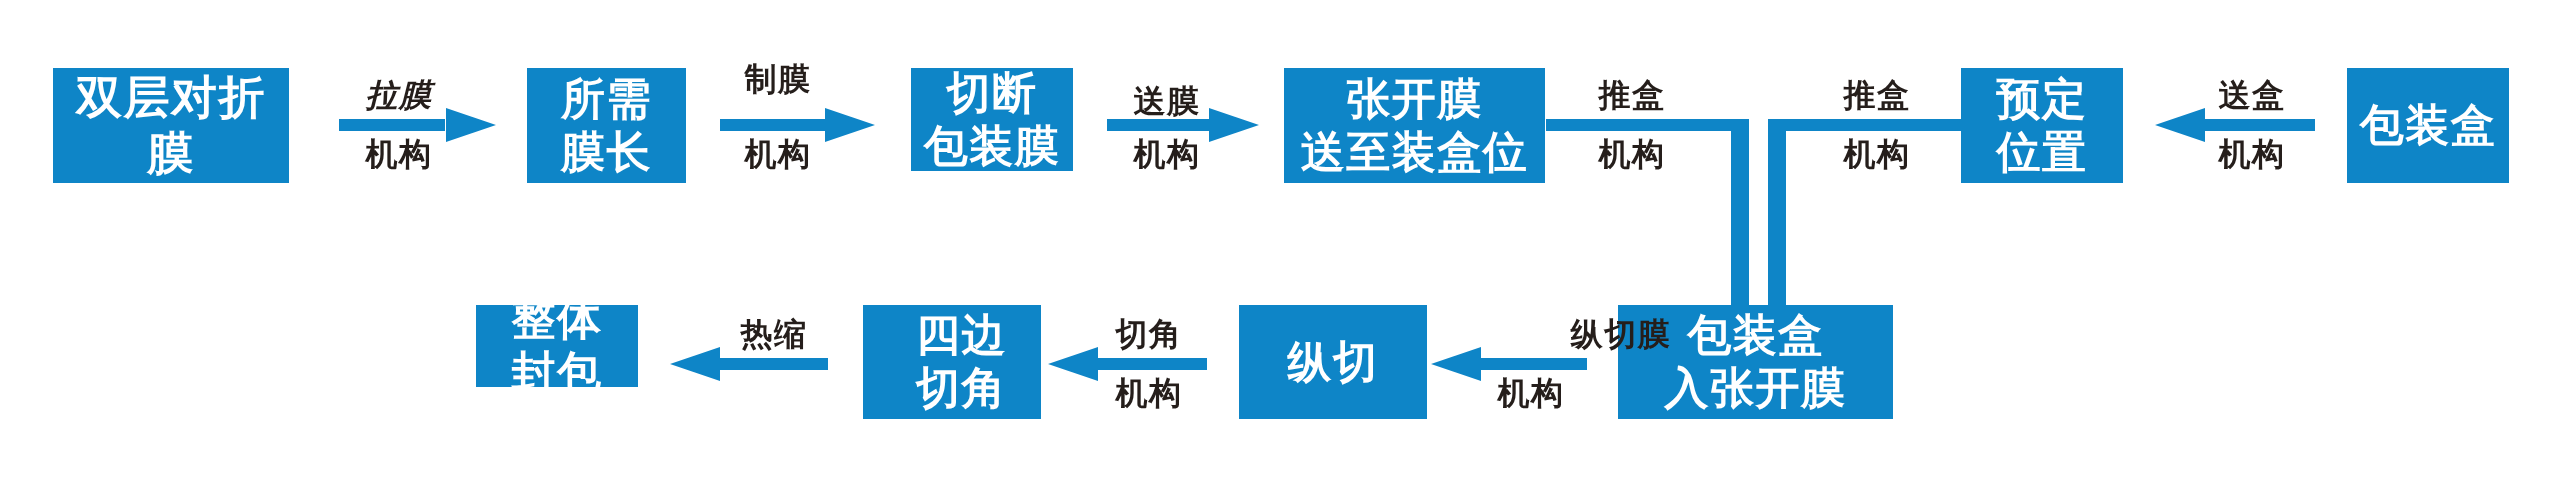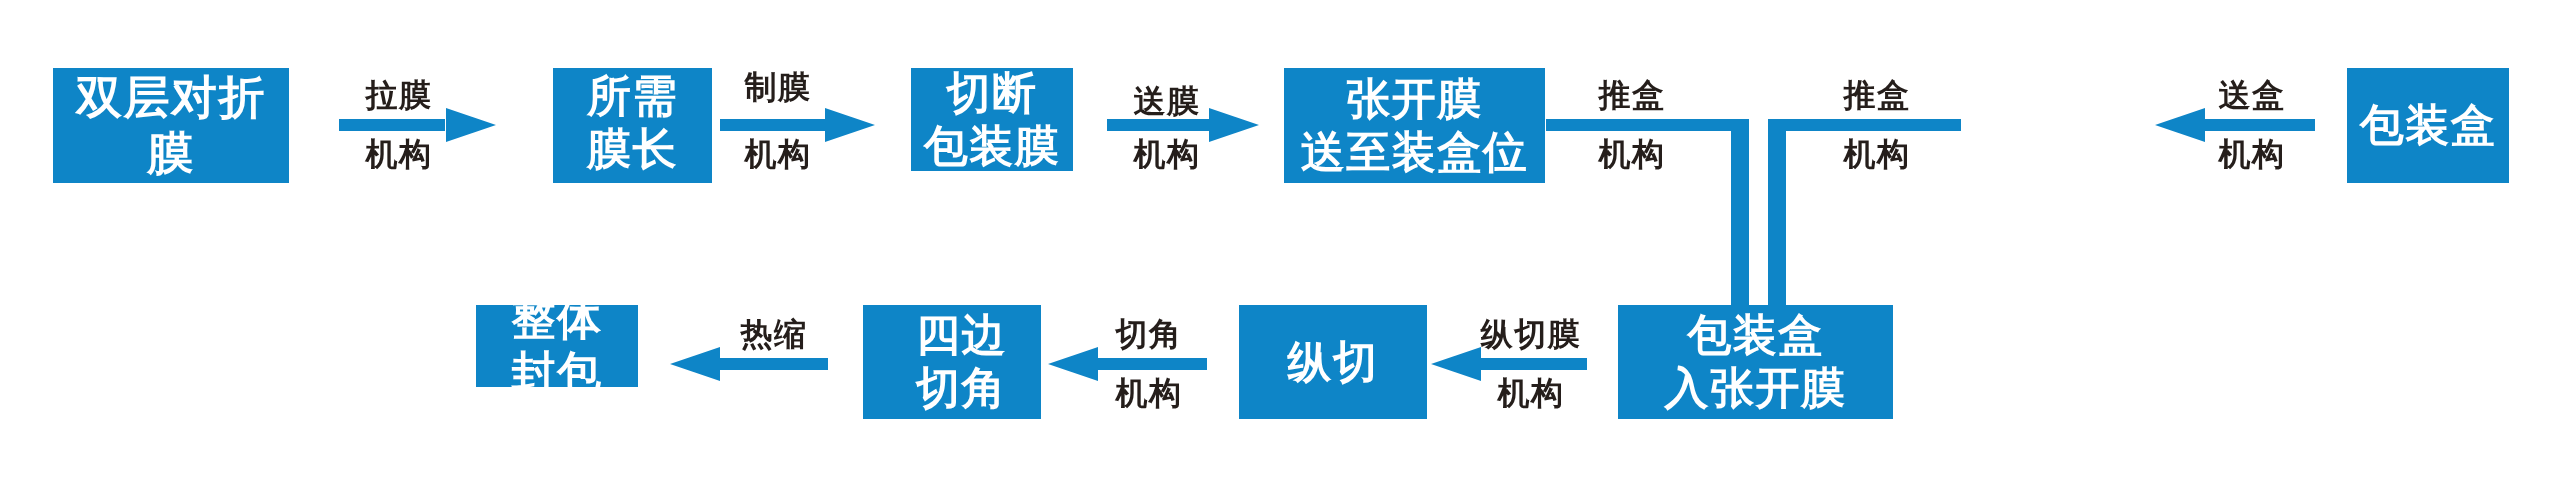--- a/index.html
+++ b/index.html
@@ -40,46 +40,50 @@
 </style>
 </head>
 <body>
 
 <div class="stage">
 
   <div class="box" style="left:53px;top:68px;width:236px;height:115px;font-size:46px;">
     <span>双层对折膜</span>
   </div>
 
-  <div class="box" style="left:553px;top:68px;width:159px;height:115px;font-family:Liberation Mono, monospace;">
+  <div class="box" style="left:527px;top:68px;width:159px;height:115px;">
     <span>所需
 膜长</span>
   </div>
 
   <div class="box" style="left:911px;top:68px;width:162px;height:103px;">
     <span>切断
 包装膜</span>
   </div>
 
   <div class="box" style="left:1284px;top:68px;width:261px;height:115px;justify-content:center;">
     <span>张开膜
 送至装盒位</span>
   </div>
 
+  <div class="box" style="left:1961px;top:68px;width:162px;height:115px;">
+    <span>预定
+位置</span>
+  </div>
 
   <div class="box" style="left:2347px;top:68px;width:162px;height:115px;">
     <span>包装盒</span>
   </div>
 
-  <div class="lbl" style="left:399px;top:79px;">拉膜</div>
+  <div class="lbl" style="left:399px;top:79px;font-style:italic;">拉膜</div>
   <div class="shaft" style="left:339px;top:119px;width:106px;"></div>
   <div class="head-right" style="left:446px;top:108px;"></div>
   <div class="lbl" style="left:399px;top:138px;">机构</div>
 
-  <div class="lbl" style="left:778px;top:71px;">制膜</div>
+  <div class="lbl" style="left:778px;top:63px;">制膜</div>
   <div class="shaft" style="left:720px;top:119px;width:105px;"></div>
   <div class="head-right" style="left:825px;top:108px;"></div>
   <div class="lbl" style="left:778px;top:138px;">机构</div>
 
   <div class="lbl" style="left:1167px;top:85px;">送膜</div>
   <div class="shaft" style="left:1107px;top:119px;width:103px;"></div>
   <div class="head-right" style="left:1209px;top:108px;"></div>
   <div class="lbl" style="left:1167px;top:138px;">机构</div>
 
   <div class="lbl" style="left:1632px;top:79px;">推盒</div>
@@ -118,19 +122,19 @@
 
   <div class="lbl" style="left:774px;top:318px;">热缩</div>
   <div class="head-left" style="left:670px;top:347px;"></div>
   <div class="shaft" style="left:720px;top:358px;width:108px;"></div>
 
   <div class="lbl" style="left:1149px;top:318px;">切角</div>
   <div class="head-left" style="left:1048px;top:347px;"></div>
   <div class="shaft" style="left:1098px;top:358px;width:109px;"></div>
   <div class="lbl" style="left:1149px;top:377px;">机构</div>
 
-  <div class="lbl" style="left:1531px;top:318px;">纵切膜</div>
+  <div class="lbl" style="left:1621px;top:318px;">纵切膜</div>
   <div class="head-left" style="left:1431px;top:347px;"></div>
   <div class="shaft" style="left:1481px;top:358px;width:106px;"></div>
   <div class="lbl" style="left:1531px;top:377px;">机构</div>
 
 </div>
 
 
 </body></html>

